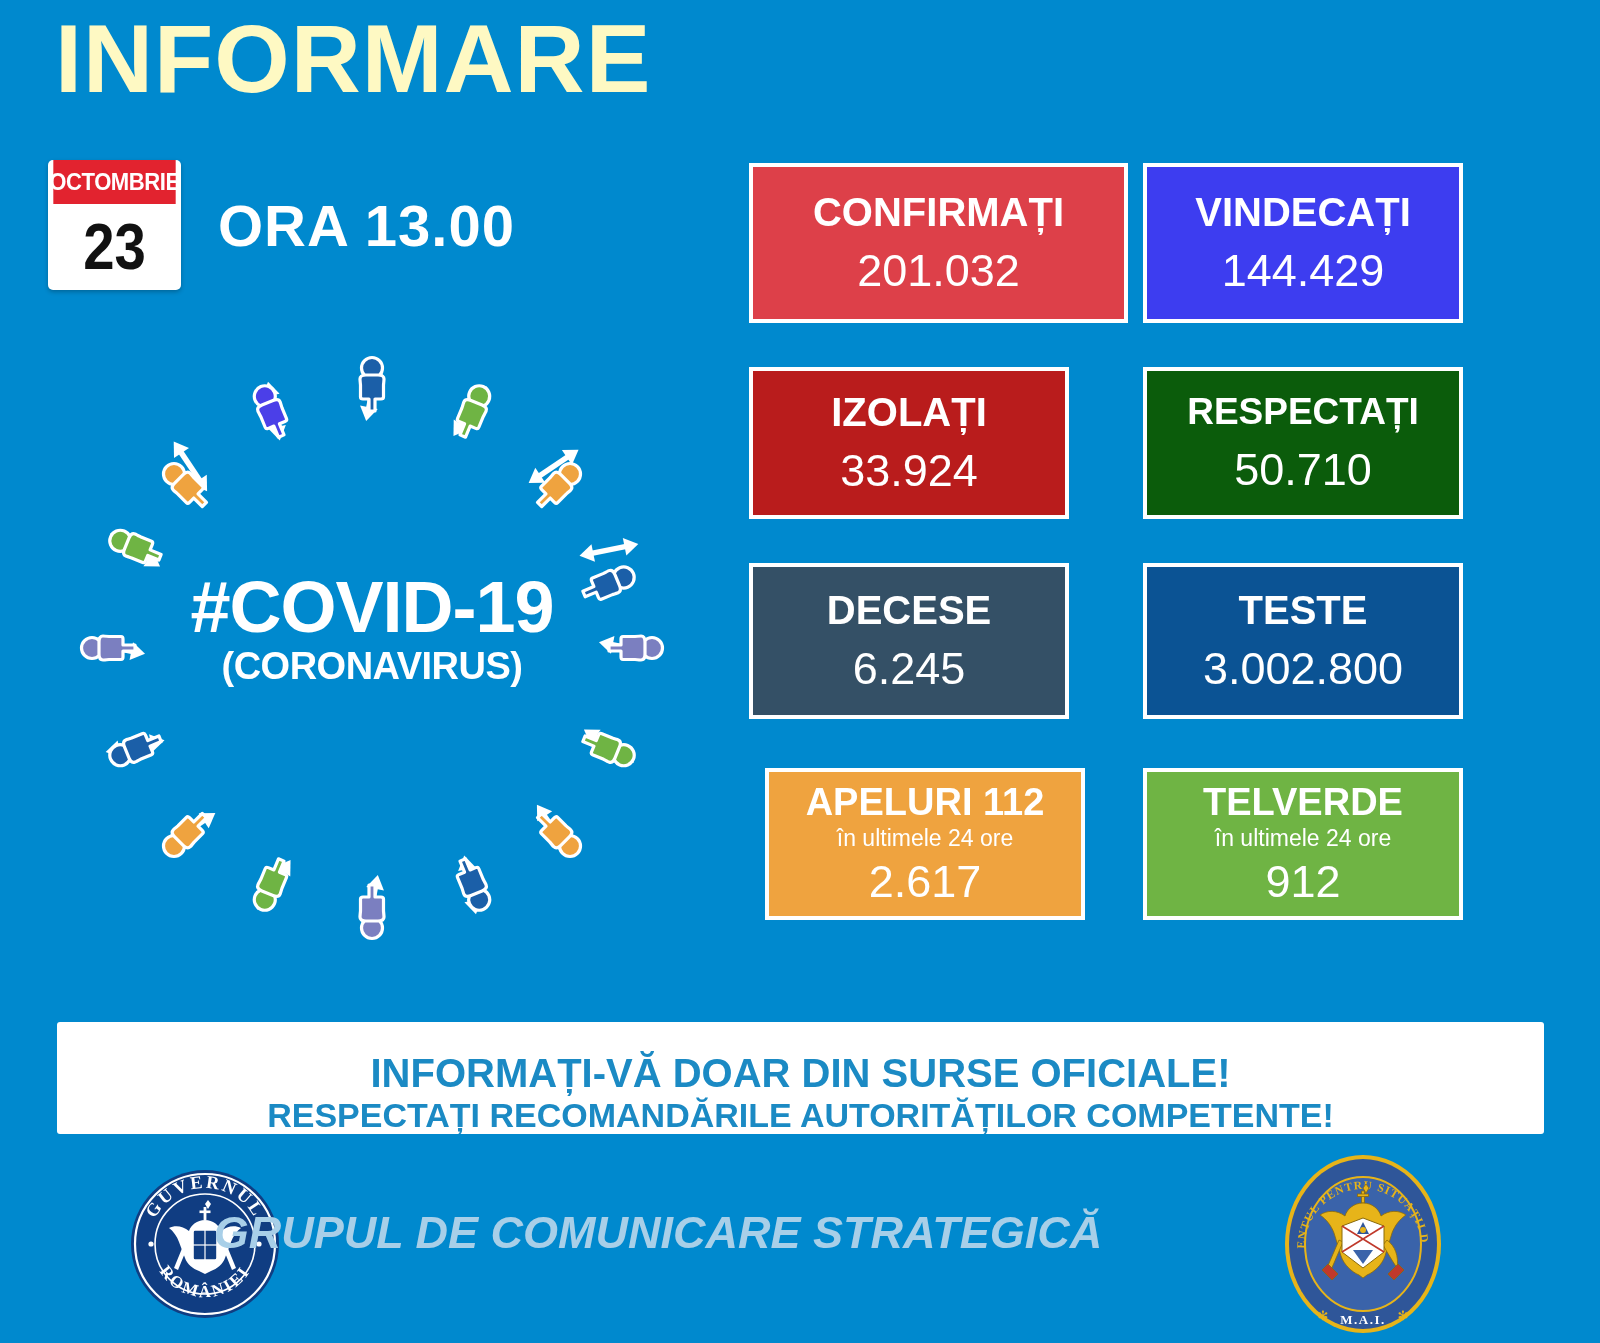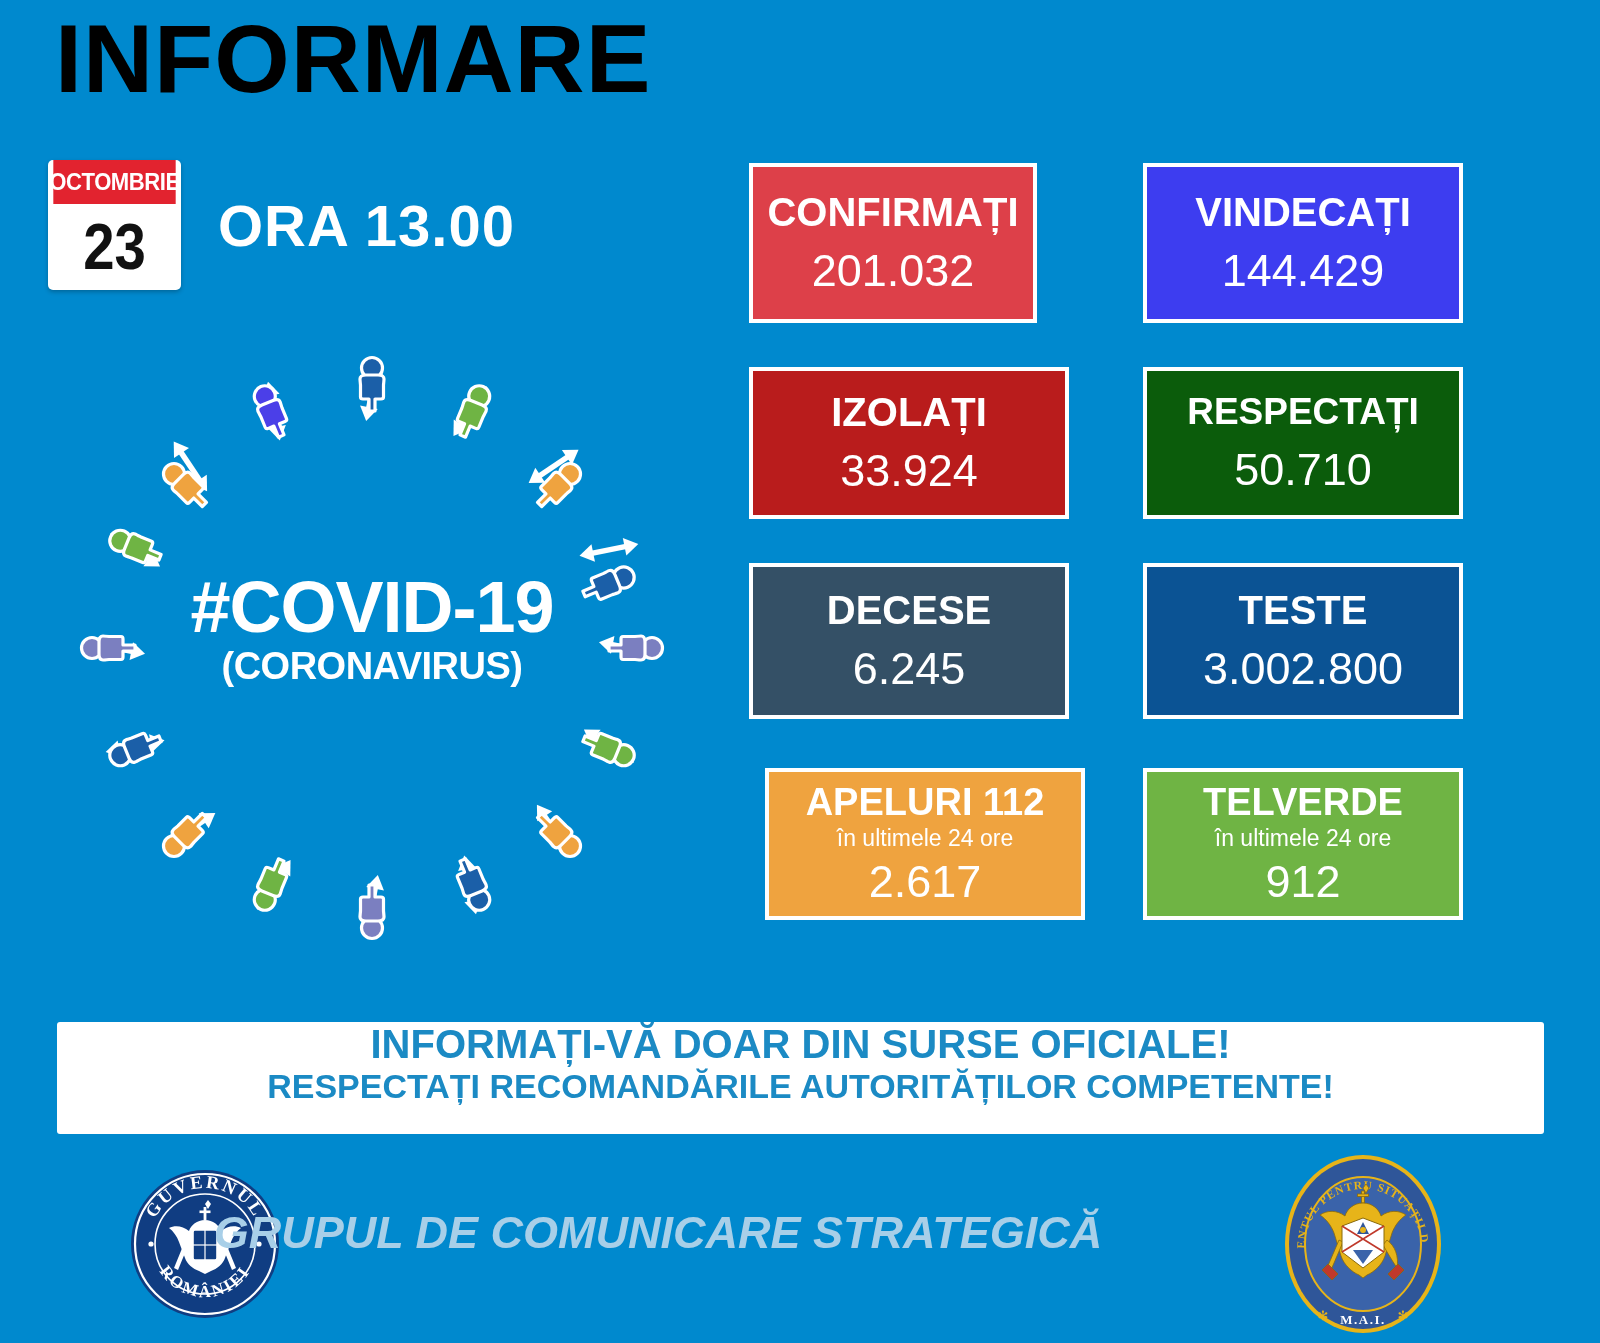--- a/index.html
+++ b/index.html
@@ -21,21 +21,21 @@
     background: #0089ce;
   }
 
   
   .title {
     position: absolute;
     left: 55px;
     top: 8px;
     font-size: 97px;
     font-weight: bold;
-    color: #000000;
+    color: #fef9c3;
     letter-spacing: 1px;
     line-height: 1.05;
     white-space: nowrap;
   }
 
   .calendar {
     position: absolute;
     left: 48px;
     top: 160px;
     width: 133px;
@@ -142,21 +142,21 @@
   }
   .stat .value {
     font-size: 45px;
     font-weight: normal;
     line-height: 1.05;
     margin-top: 14px;
     white-space: nowrap;
   }
   .stat.compact .value { margin-top: 6px; }
 
-  #box-confirmati { left: 749px; top: 163px; width: 288px; height: 160px; background: #dd4049; }
+  #box-confirmati { left: 749px; top: 163px; width: 379px; height: 160px; background: #dd4049; }
   #box-vindecati  { left: 1143px; top: 163px; width: 320px; height: 160px; background: #3d3df0; }
   #box-izolati    { left: 749px; top: 367px; width: 320px; height: 152px; background: #b91c1c; }
   #box-carantinati{ left: 1143px; top: 367px; width: 320px; height: 152px; background: #0b5c0b; }
   #box-decese     { left: 749px; top: 563px; width: 320px; height: 156px; background: #345066; }
   #box-teste      { left: 1143px; top: 563px; width: 320px; height: 156px; background: #0b5394; }
   #box-apeluri    { left: 749px; top: 768px; width: 320px; height: 152px; background: #efa33f; margin-left: 16px; }
   #box-telverde   { left: 1143px; top: 768px; width: 320px; height: 152px; background: #6fb444; }
 
   #box-carantinati .label { font-size: 37px; }
   #box-apeluri .label, #box-telverde .label { font-size: 38px; }
@@ -166,21 +166,21 @@
     position: absolute;
     left: 57px;
     top: 1022px;
     width: 1487px;
     height: 112px;
     background: #ffffff;
     border-radius: 3px;
     display: flex;
     flex-direction: column;
     align-items: center;
-    justify-content: flex-start;
+    justify-content: flex-end;
     color: #1b8ac4;
   }
   .banner .line1 {
     font-size: 40px;
     font-weight: bold;
     letter-spacing: 0px;
     line-height: 1.12;
     white-space: nowrap;
   }
   .banner .line2 {

